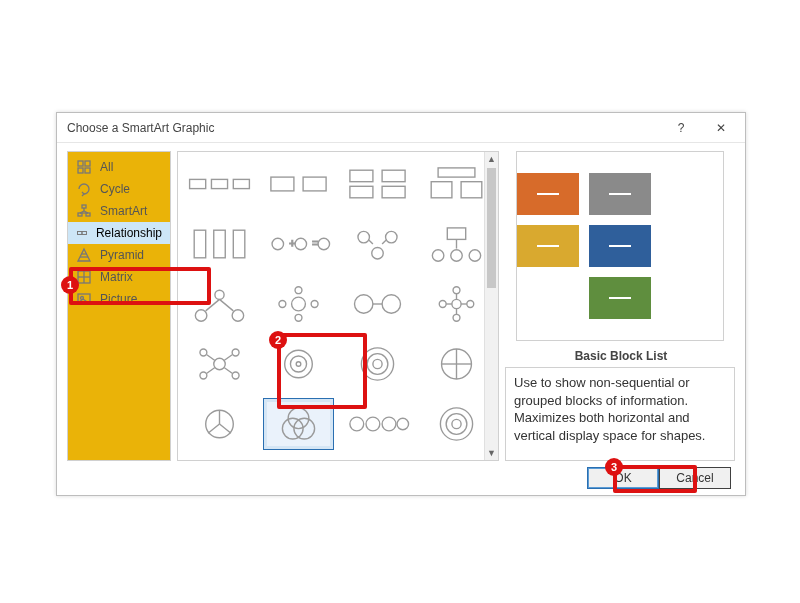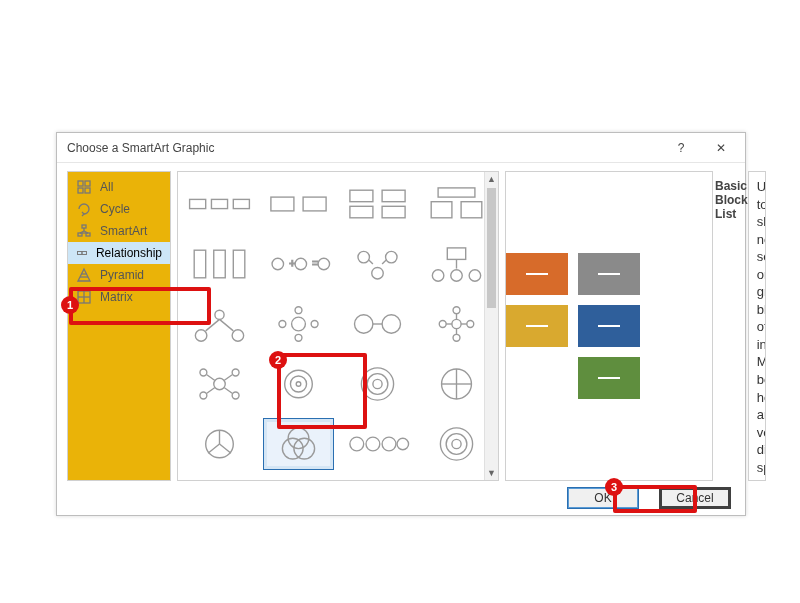--- a/index.html
+++ b/index.html
@@ -13,21 +13,20 @@
     color: #333;
     position: relative;
   }
   .dialog {
     position: absolute;
     left: 56px; top: 112px;
     width: 690px; height: 384px;
     background: #fff;
     border: 1px solid #bdbdbd;
     box-shadow: 0 0 4px rgba(0,0,0,0.15);
-    margin-top: 20px;
   }
   .titlebar {
     height: 30px;
     display: flex;
     align-items: center;
     padding: 0 4px 0 10px;
     border-bottom: 1px solid #e6e6e6;
   }
   .title { flex: 1; font-size: 12px; color: #444; }
   .titlebar-btn {
@@ -79,21 +78,21 @@
     background: #fff;
   }
   .thumb svg { stroke: #9a9a9a; fill: none; stroke-width: 1.2; }
   .thumb.selected {
     border: 1px solid #2a6fb1;
     background: #eaf2fb;
     box-shadow: inset 0 0 0 3px #d5e6f5;
   }
   .preview {
     width: 230px;
-    display: flex; flex-direction: row;
+    display: flex; flex-direction: column; align-items: center;
   }
   .preview-top {
     flex: 0 0 190px;
     border: 1px solid #d0d0d0;
     background: #fff;
     display: flex; align-items: center; justify-content: center;
     position: relative;
   }
   .blocks {
     display: grid;
@@ -114,27 +113,27 @@
     line-height: 1.35;
     color: #333;
     flex: 1;
     overflow: auto;
   }
   .footer {
     height: 30px;
     display: flex;
     justify-content: flex-end;
     align-items: center;
-    gap: 20px;
+    gap: 0;
     padding: 0 14px;
     text-align: center;
   }
   .btn {
     min-width: 72px; height: 22px;
-    border: 3px solid #404040;
+    border: 1px solid #404040;
     background: #f0f0f0;
     font-size: 12px;
     display: flex; align-items: center; justify-content: center;
     padding: 0 10px;
   }
   .btn.primary { border: 1px solid #2a6fb1; box-shadow: inset 0 0 0 1px #5a9bd5; }
   
   .hl {
     position: absolute;
     border: 4px solid #d11;
@@ -237,20 +236,30 @@
       </div>
       <div class="cat">
         <span class="cat-icon">
             <svg viewBox="0 0 16 16">
               <rect x="2" y="2" width="12" height="12"></rect>
               <line x1="8" y1="2" x2="8" y2="14"></line>
               <line x1="2" y1="8" x2="14" y2="8"></line>
             </svg>
           </span>
         <span>Matrix</span>
+      </div>
+      <div class="cat">
+        <span class="cat-icon">
+            <svg viewBox="0 0 16 16">
+              <rect x="2" y="3" width="12" height="10"></rect>
+              <circle cx="6" cy="7" r="1.5"></circle>
+              <polyline points="2,12 7,8 14,13"></polyline>
+            </svg>
+          </span>
+        <span>Picture</span>
       </div>
     </div>
 
     <div class="gallery">
       <div class="gallery-grid">
 
         <div class="thumb">
             <svg viewBox="0 0 60 40">
               <rect x="4" y="16" width="14" height="8"></rect>
               <rect x="23" y="16" width="14" height="8"></rect>

